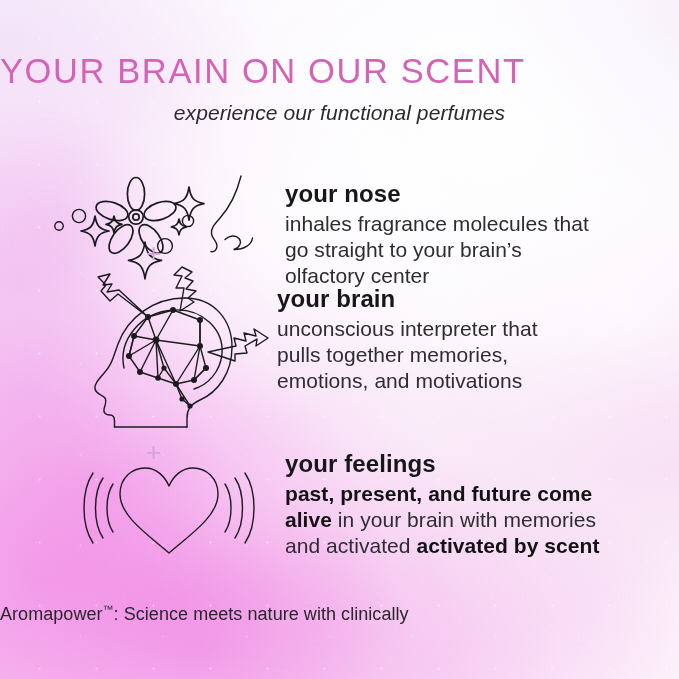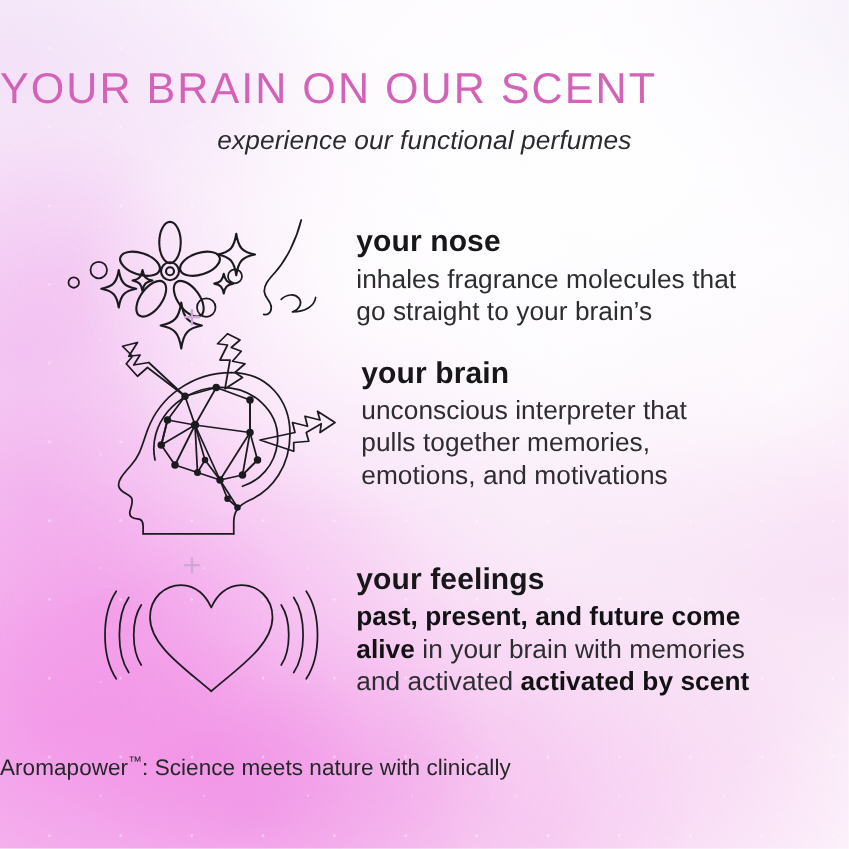--- a/index.html
+++ b/index.html
@@ -140,20 +140,21 @@
           <path class="ink-thin" d="M193 0 C189 16 181 32 172 42 C166.5 48.2 163 52 163.5 57.5 C164 63 169 64.5 169 70 C169 74.5 165.5 76.5 163 75.5"></path>
           <path class="ink-thin" d="M177 63.5 C181 59.5 187.5 58.5 191 62.5 C194 66 192 71.5 186 73.5 C196 73.5 203.5 69 204.5 62"></path>
         </svg>
       </div>
 
       <div class="row-text" style="left:285px;top:8px;width:370px;">
         <p class="head">your nose</p>
         <p class="body">
           <span>inhales fragrance molecules that</span><br>
           <span>go straight to your brain’s</span><br>
+          <span>olfactory center</span>
         </p>
       </div>
     </div>
 
     <div class="plus" style="left:146px;top:240px;">+</div>
 
     <div class="row" style="top:272px;height:150px;">
 
       <div class="row-art" style="left:72px;top:0px;">
         <svg width="200" height="155" viewBox="0 0 200 155" aria-hidden="true">
@@ -222,21 +223,21 @@
             <circle cx="110" cy="127" r="2.6"></circle>
             <circle cx="118" cy="134" r="2.6"></circle>
           </g>
 
           <path class="ink-thin" d="M76 45 L46 22 L38 29 L29 19 L34 13 L26 5 L38 2 L31 13 L40 12 L35 20 L47 18 Z"></path>
           <path class="ink-thin" d="M108 39 L112 16 L104 16 L110 4 L102 3 L110 -5 L120 0 L113 6 L121 9 L114 17 L124 19 L116 26 L122 30 Z"></path>
           <path class="ink-thin" d="M136 80 L164 74 L162 66 L174 69 L172 61 L184 64 L182 57 L196 66 L184 74 L185 67 L173 74 L175 81 L163 82 L163 89 Z"></path>
         </svg>
       </div>
 
-      <div class="row-text" style="left:289px;top:13px;width:370px;">
+      <div class="row-text" style="left:277px;top:13px;width:370px;">
         <p class="head"> your brain</p>
         <p class="body">
           <span>unconscious interpreter that</span><br>
           <span>pulls together memories,</span><br>
           <span>emotions, and motivations</span>
         </p>
       </div>
     </div>
 
     <div class="plus" style="left:146px;top:439px;">+</div>

